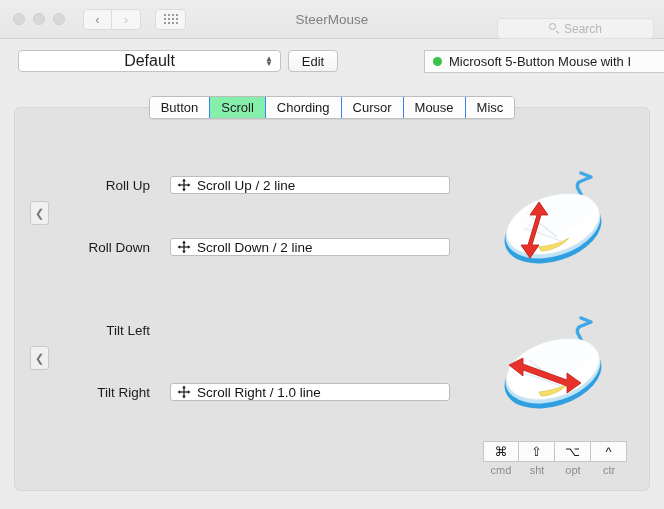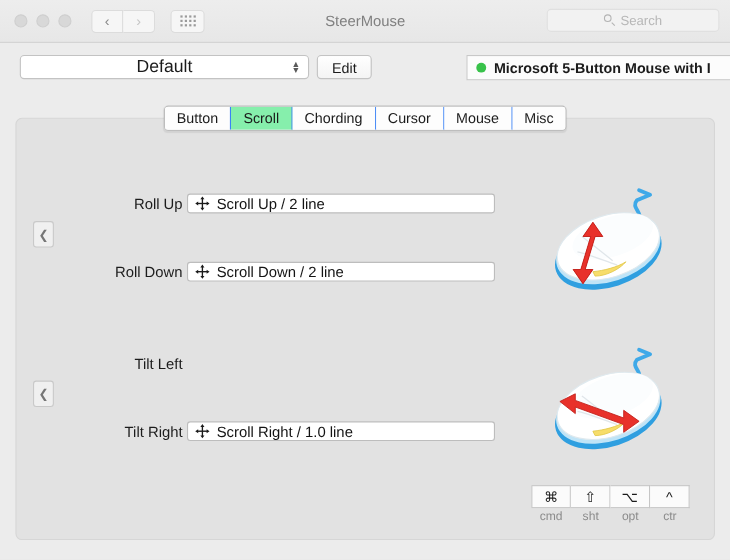--- a/index.html
+++ b/index.html
@@ -88,21 +88,21 @@
     position: absolute;
     left: 0; right: 0;
     text-align: center;
     font-size: 13.5px;
     color: #808080;
     pointer-events: none;
   }
   .search {
     position: absolute;
     right: 10px;
-    top: 8px;
+    top: 18px;
     width: 157px;
     height: 21px;
     background: #f2f2f2;
     border: 1px solid #e0e0e0;
     border-radius: 4px;
     display: flex;
     align-items: center;
     justify-content: center;
     box-sizing: border-box;
   }
@@ -198,21 +198,20 @@
   .device-dot {
     width: 9px; height: 9px;
     border-radius: 50%;
     background: #38c24a;
     margin-right: 7px;
     flex: 0 0 auto;
   }
   .device-name {
     font-size: 13px;
     color: #1b1b1b;
-    font-weight: bold;
   }
 
   
   .tabs {
     position: absolute;
     left: 0; right: 0;
     top: 96px;
     display: flex;
     justify-content: center;
     z-index: 4;
@@ -287,21 +286,21 @@
     height: 22px;
   }
   .row.r1 { top: 11px; }
   .row.r2 { top: 73px; }
 
   .row .rlabel {
     width: 155px;
     text-align: right;
     font-size: 13.5px;
     color: #1c1c1c;
-    padding-right: 4px;
+    padding-right: 20px;
     box-sizing: border-box;
   }
   .field {
     width: 280px;
     height: 18px;
     background: #fff;
     border: 1px solid #bdbdbd;
     border-radius: 3px;
     box-sizing: border-box;
     display: flex;

